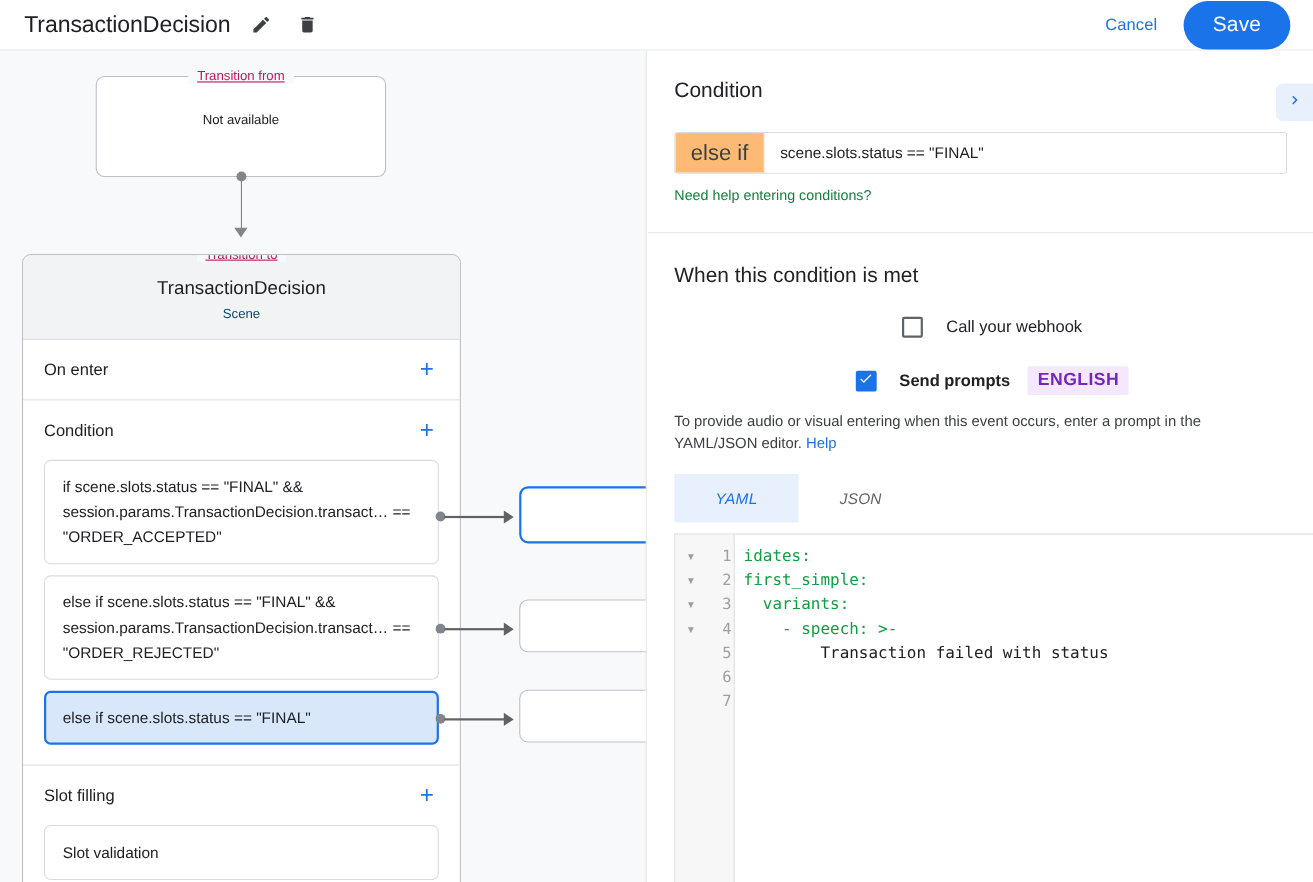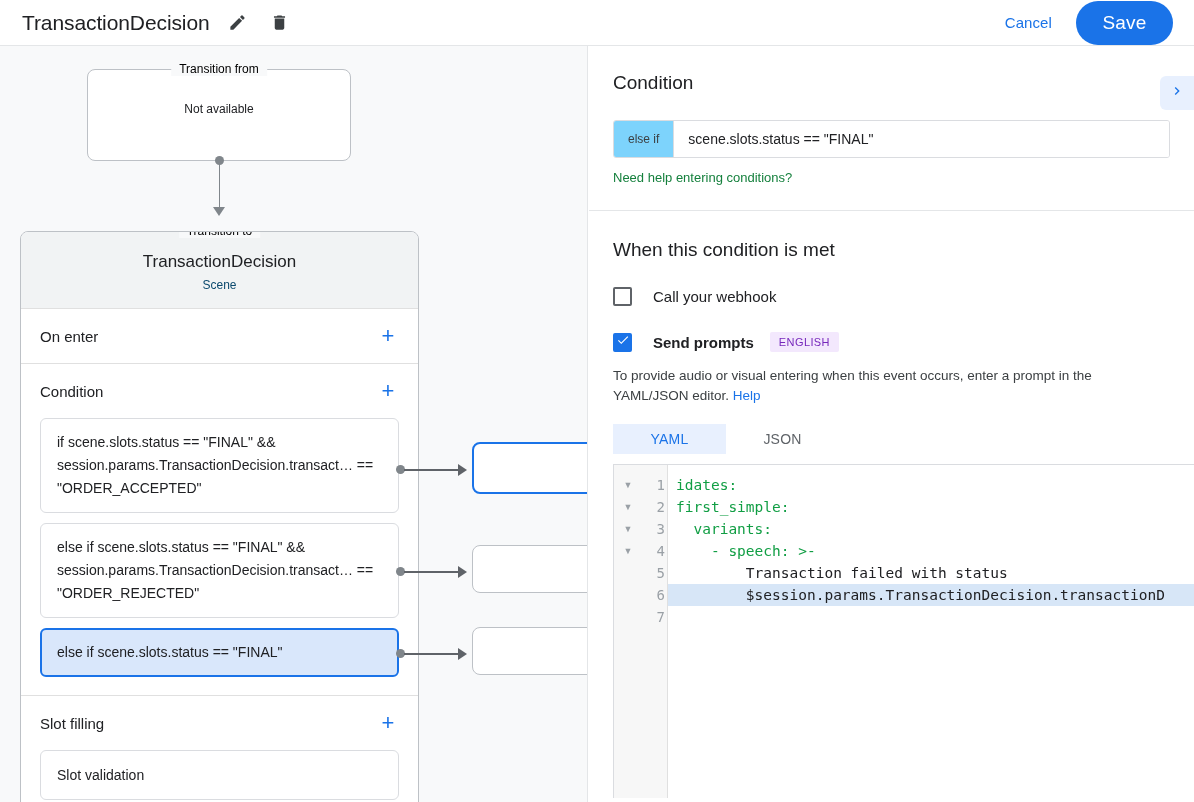--- a/index.html
+++ b/index.html
@@ -61,21 +61,21 @@
   
   .fieldset {
     position: absolute;
     border: 1px solid #bdc1c6;
     border-radius: 8px;
     background: #ffffff;
   }
   .fieldset-legend {
     position: absolute; top: -8px; left: 50%; transform: translateX(-50%);
     background: #f8f9fa; padding: 0 8px;
-    font-size: 12px; color: #000000; white-space: nowrap;
+    font-size: 12px; color: #be185d; white-space: nowrap; text-decoration: underline;
   }
   #from-card {
     left: 87px; top: 23px; width: 264px; height: 92px;
   }
   .from-text {
     position: absolute; top: 32px; left: 0; width: 100%;
     text-align: center; font-size: 12px; color: #202124;
   }
 
   .edge-dot {
@@ -172,22 +172,22 @@
     display: flex; align-items: center; justify-content: center;
     cursor: pointer;
   }
   .cond-input-wrap {
     margin: 26px 24px 0 24px;
     display: flex; height: 38px;
     border: 1px solid #dadce0; border-radius: 3px;
     overflow: hidden;
   }
   .cond-prefix {
-    background: #7dd3fc; color: #3c4043;
-    font-size: 12px; display: flex; align-items: center;
+    background: #fdba74; color: #3c4043;
+    font-size: 20px; display: flex; align-items: center;
     padding: 0 14px; border-right: 1px solid #dadce0;
   }
   .cond-value {
     flex: 1; border: none; outline: none;
     font-size: 14px; color: #202124;
     padding: 0 14px;
     font-family: "Liberation Sans", sans-serif;
     background: #fff;
   }
   .help-link {
@@ -198,56 +198,57 @@
     margin-top: 24px; height: 1px; background: #e4e6e8; width: 100%;
   }
 
   .rp-h2 {
     font-size: 19px; color: #202124;
     padding: 28px 0 0 24px;
   }
   .check-row {
     display: flex; align-items: center;
     margin: 26px 3px 0 24px;
+    justify-content: center;
   }
   .checkbox {
     width: 19px; height: 19px; border: 2px solid #5f6368;
     border-radius: 2px; background: #fff; cursor: pointer;
     flex: none;
   }
   .checkbox.checked {
     background: #1a73e8; border-color: #1a73e8;
     display: flex; align-items: center; justify-content: center;
   }
   .check-label {
     margin-left: 21px; font-size: 15px; color: #202124;
   }
   .check-label.bold { font-weight: 700; }
   .lang-badge {
     margin-left: 16px;
     background: #f3e8fd; color: #7627bb;
-    font-size: 11px; font-weight: 400; letter-spacing: .4px;
+    font-size: 16px; font-weight: 700; letter-spacing: .4px;
     padding: 4px 9px; border-radius: 2px;
   }
   .rp-desc {
     margin: 14px 24px 0 24px;
     font-size: 13.5px; color: #3c4043; line-height: 20px;
     max-width: 560px;
   }
   .rp-desc a { color: #1a73e8; text-decoration: none; }
 
   
   .tabs {
     display: flex; margin: 18px 0 0 24px;
   }
   .tab {
-    min-width: 113px; height: 30px;
+    min-width: 113px; height: 44px;
     display: flex; align-items: center; justify-content: center;
     font-size: 14px; color: #5f6368; cursor: pointer;
-    font-weight: 500; letter-spacing: .2px;
+    font-weight: 500; letter-spacing: .2px; font-style: italic;
   }
   .tab.active { background: #e8f0fe; color: #1a73e8; }
 
   
   .editor {
     margin: 10px 0 0 24px;
     border-top: 1px solid #dadce0;
     border-left: 1px solid #dadce0;
     height: 334px;
     display: flex;
@@ -452,18 +453,17 @@
         <div class="num">6</div>
         <div class="num">7</div>
       </div>
 
       <div class="code-area">
         <div class="code-line"><span class="tok-key">idates:</span></div>
         <div class="code-line"><span class="tok-key">first_simple:</span></div>
         <div class="code-line"><span class="tok-key">  variants:</span></div>
         <div class="code-line"><span class="tok-key">    - speech: &gt;-</span></div>
         <div class="code-line"><span class="tok-plain">        Transaction failed with status</span></div>
-        <div class="code-line hl"><span class="tok-plain">        $session.params.TransactionDecision.transactionD</span></div>
         <div class="code-line"><span class="tok-plain"></span></div>
       </div>
     </div>
   </div>
 </div>
 
 </body></html>

